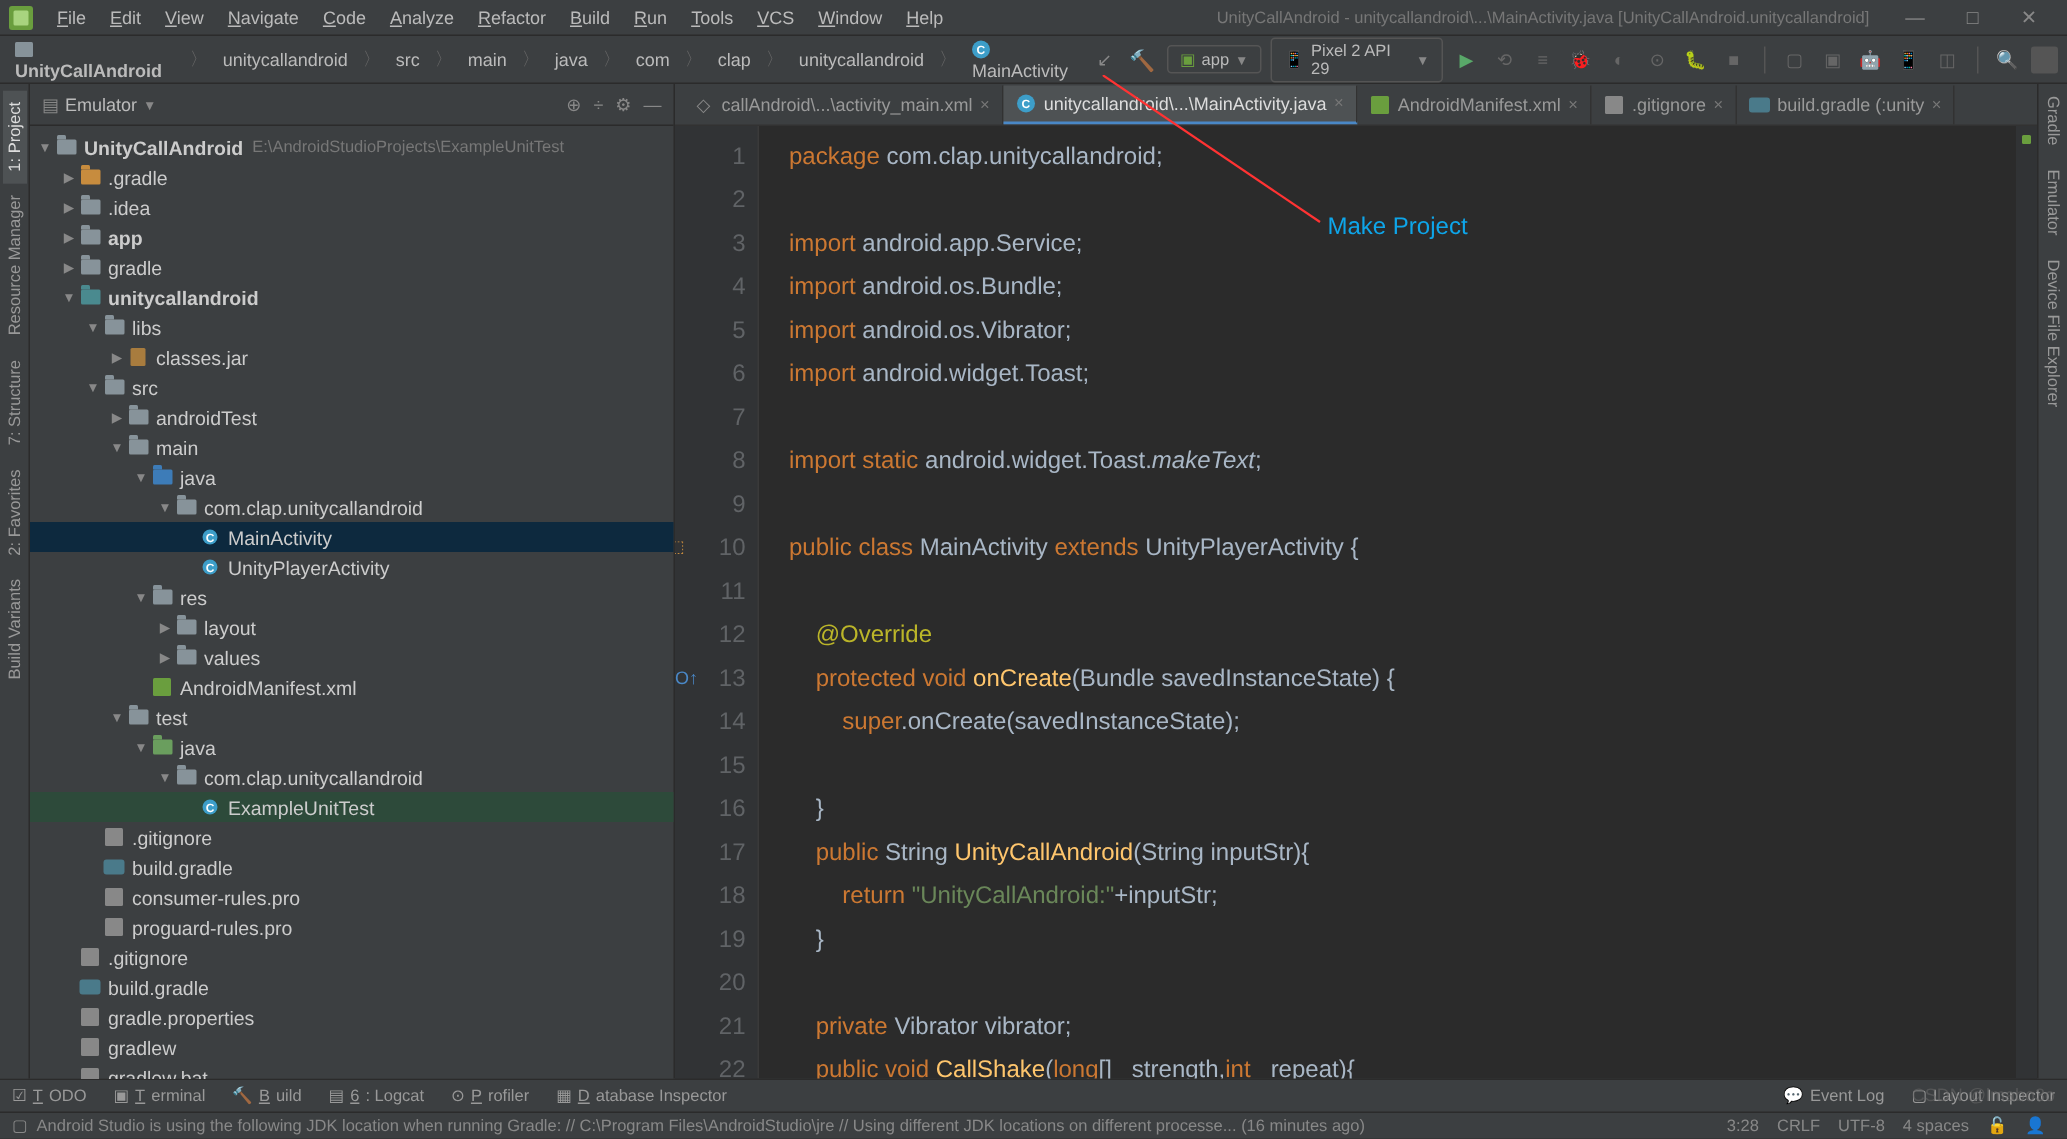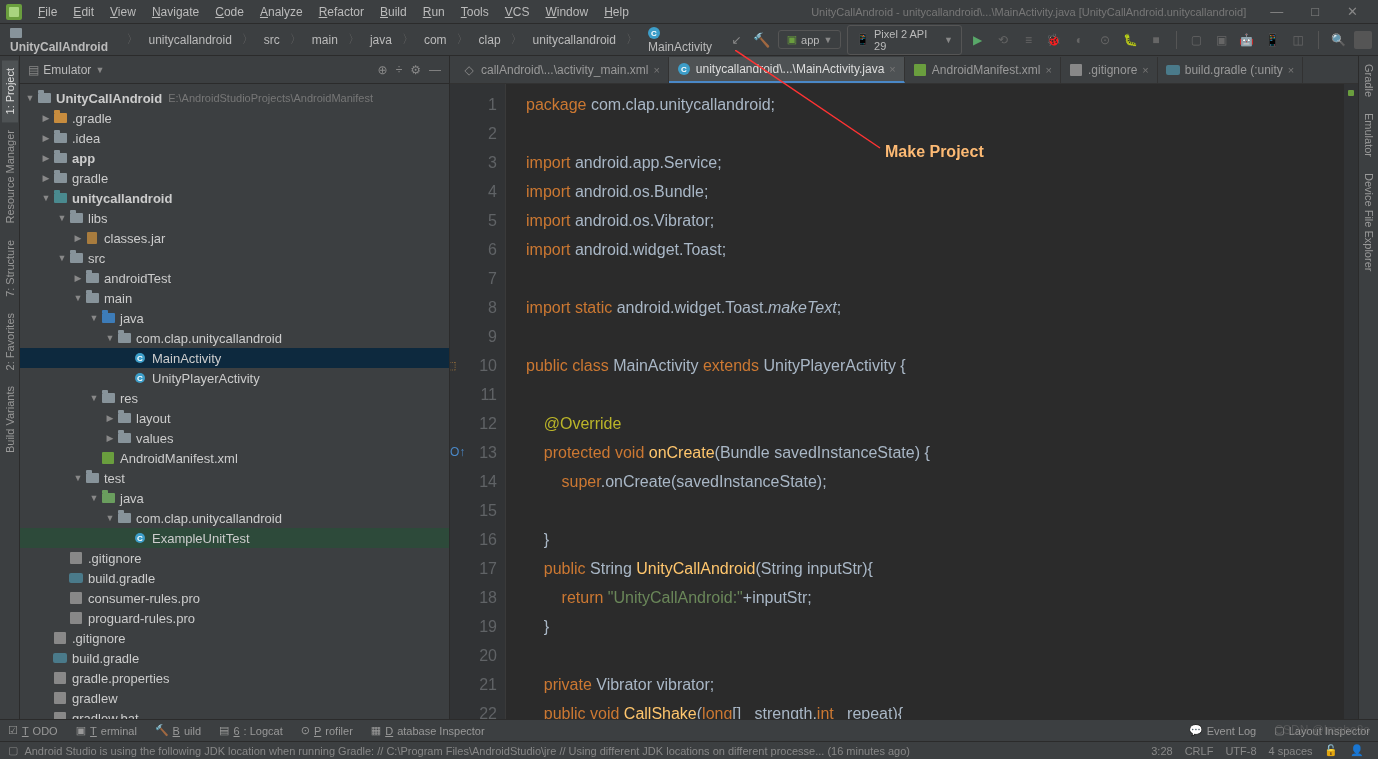--- a/index.html
+++ b/index.html
@@ -67,21 +67,21 @@
 .gutter .ln{height:29px;position:relative;}
 .code { flex:1; padding:6px 0 10px 20px; line-height:29px; white-space:pre; color:#a9b7c6; overflow:hidden;}
 .kw{color:#cc7832;}
 .str{color:#6a8759;}
 .ann{color:#bbb529;}
 .fn{color:#ffc66d;}
 .cls{color:#a9b7c6;}
 .it{font-style:italic;}
 .scrollstrip{width:14px;background:#313335;position:relative;}
 .scrollstrip .mark{position:absolute;left:2px;width:10px;height:2px;}
-.annotation{position:absolute;color:#fdba74;font-size:16px;font-weight:700;pointer-events:none;z-index:100;}
+.annotation{position:absolute;color:#0ea5e9;font-size:16px;font-weight:400;pointer-events:none;z-index:100;}
 .arrow-svg{position:absolute;pointer-events:none;z-index:99;}
 .bottombar { height:22px; background:#3c3f41; border-top:1px solid #2b2b2b; display:flex; align-items:center; padding:0 8px; gap:14px; font-size:11px; color:#999;}
 .bottombar .bb{display:flex;align-items:center;gap:4px;cursor:pointer;}
 .bottombar .spacer{flex:1;}
 .statusbar { height:18px; background:#3c3f41; border-top:1px solid #2b2b2b; display:flex; align-items:center; padding:0 8px; font-size:11px; color:#888;}
 .statusbar .spacer{flex:1;}
 .statusbar .si{padding:0 6px;}
 .watermark{position:absolute;right:8px;bottom:22px;color:#666;font-size:12px;opacity:.6;}
 </style>
 </head>
@@ -185,21 +185,21 @@
         <span>—</span>
       </div>
     </div>
     <div class="tree" id="tree-host">
         <div class="node" style="padding-left: 4px;">
           <span class="tw">▼</span>
           <span class="ic">
             <span class="folder-ic"></span>
           </span>
           <span class="lbl bold">UnityCallAndroid</span>
-          <span class="path">E:\AndroidStudioProjects\AndroidManifest</span>
+          <span class="path">E:\AndroidStudioProjects\ExampleUnitTest</span>
         </div>
         <div class="node" style="padding-left: 20px;">
           <span class="tw">▶</span>
           <span class="ic">
             <span class="folder-ic orange"></span>
           </span>
           <span class="lbl">.gradle</span>
         </div>
         <div class="node" style="padding-left: 20px;">
           <span class="tw">▶</span>

